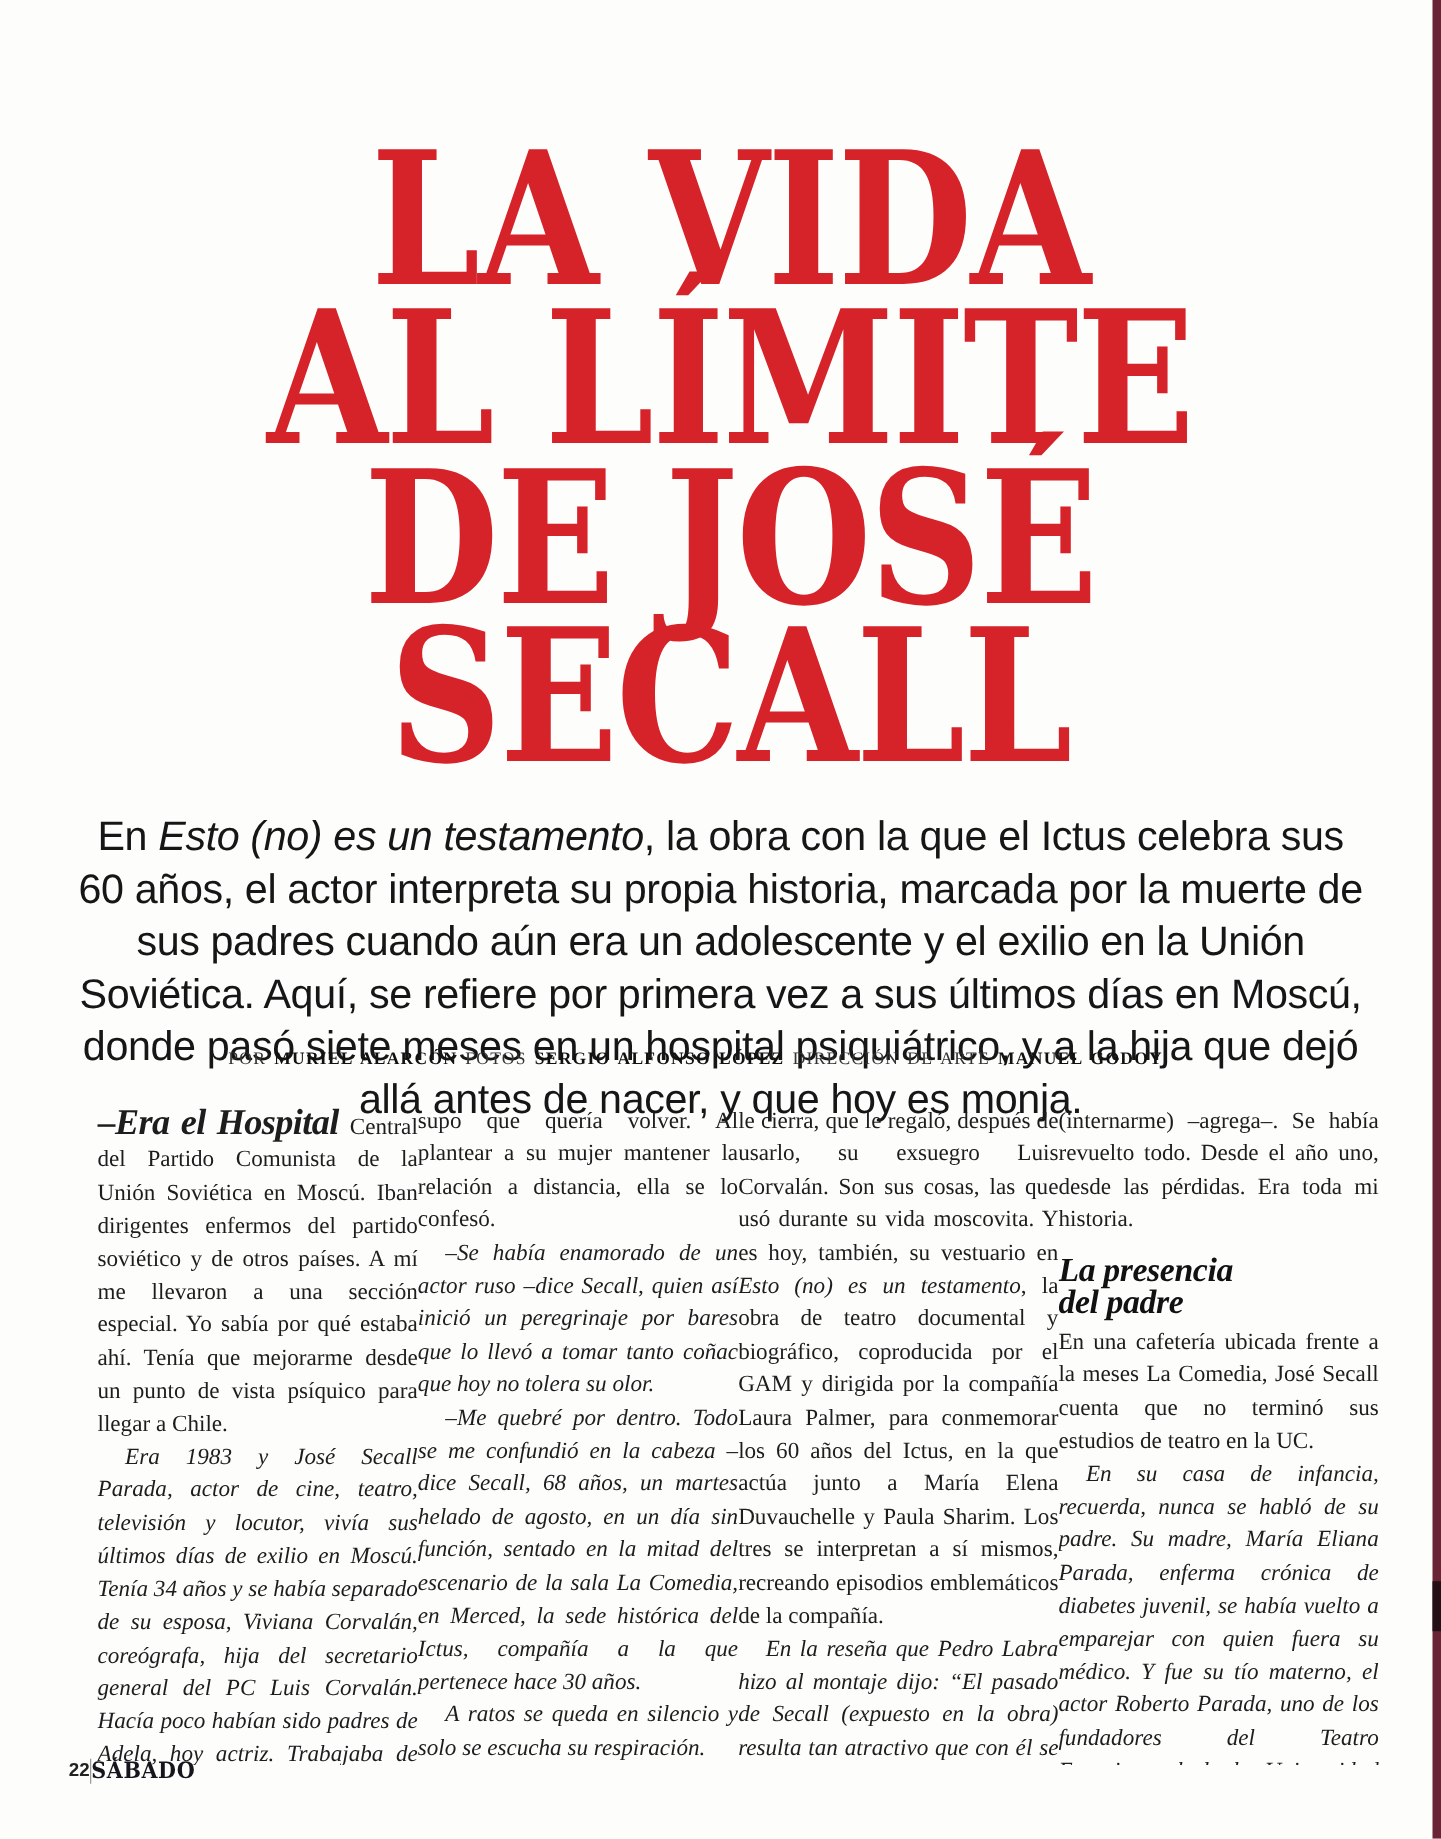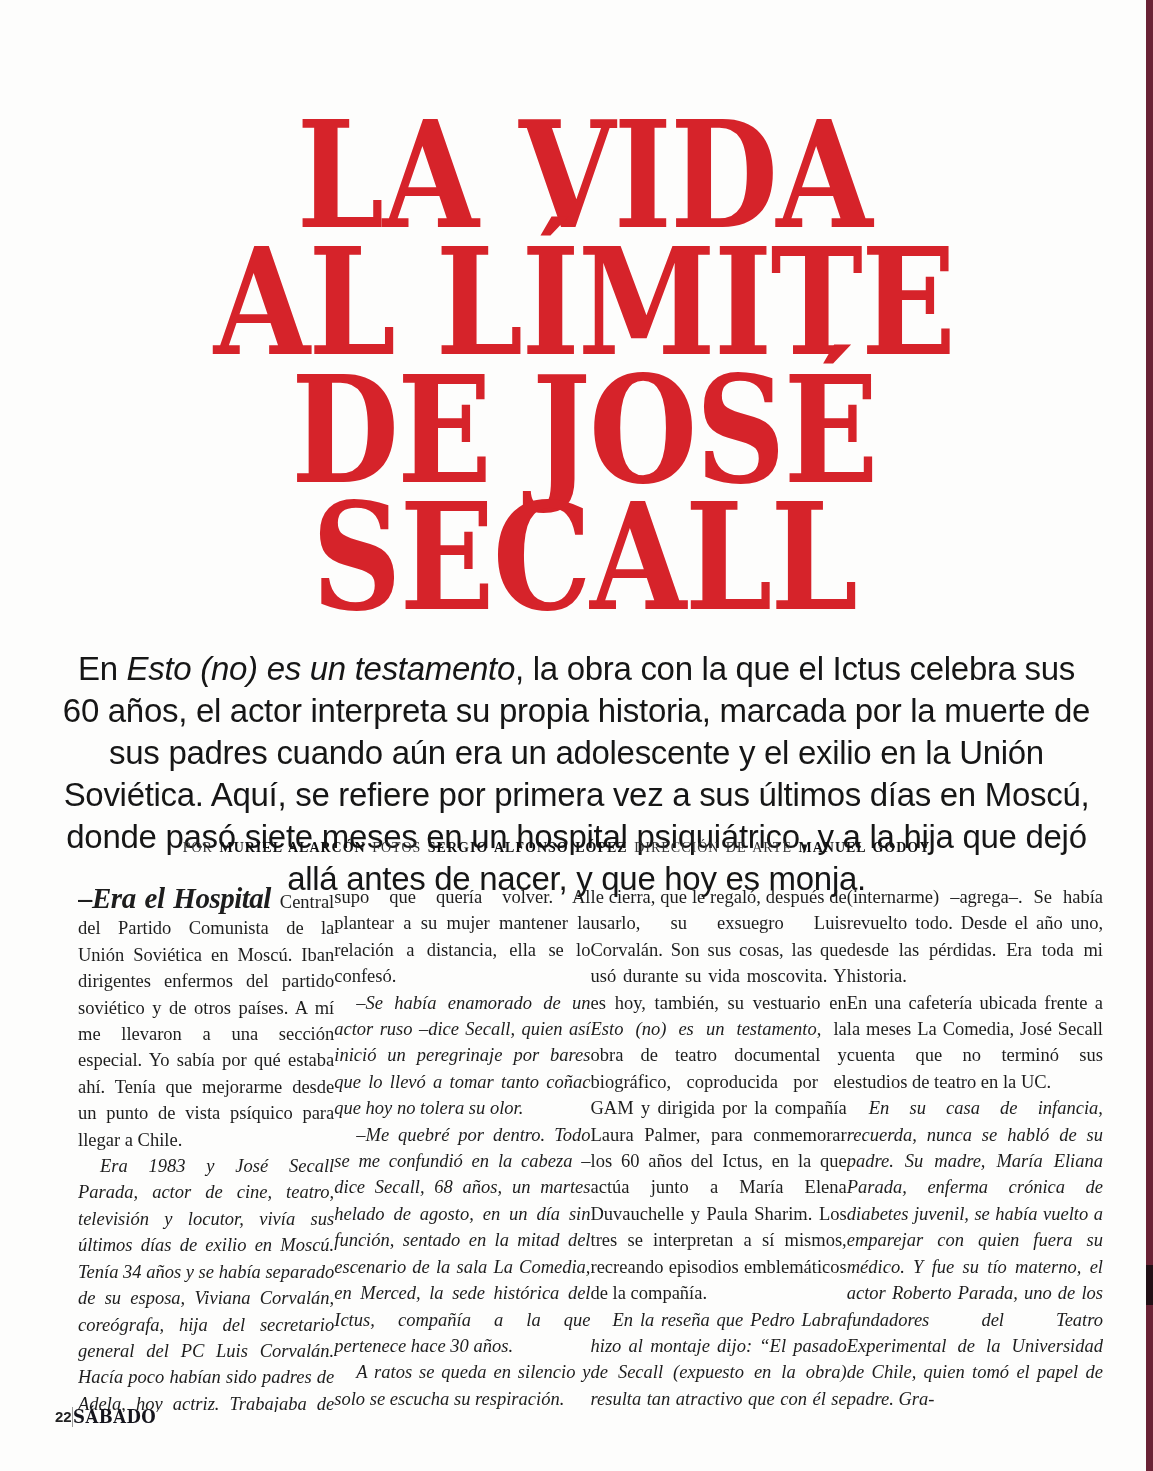--- a/index.html
+++ b/index.html
@@ -178,20 +178,21 @@
       <p class="indent"><span>–Se había enamorado de un actor ruso –dice Secall, quien así inició un peregrinaje por bares que lo llevó a tomar tanto coñac que hoy no tolera su olor.</span></p>
       <p class="indent"><span>–Me quebré por dentro. Todo se me confundió en la cabeza –dice Secall, 68 años, un martes helado de agosto, en un día sin función, sentado en la mitad del escenario de la sala La Comedia, en Merced, la sede histórica del Ictus, compañía a la que pertenece hace 30 años.</span></p>
       <p class="indent"><span>A ratos se queda en silencio y solo se escucha su respiración.</span></p>
     </div>
   <div class="col">
       <p><span>le cierra, que le regaló, después de usarlo, su exsuegro Luis Corvalán. Son sus cosas, las que usó durante su vida moscovita. Y es hoy, también, su vestuario en </span><span class="r-i">Esto (no) es un testamento</span><span>, la obra de teatro documental y biográfico, coproducida por el GAM y dirigida por la compañía Laura Palmer, para conmemorar los 60 años del Ictus, en la que actúa junto a María Elena Duvauchelle y Paula Sharim. Los tres se interpretan a sí mismos, recreando episodios emblemáticos de la compañía.</span></p>
       <p class="indent"><span>En la reseña que Pedro Labra hizo al montaje dijo: “El pasado de Secall (expuesto en la obra) resulta tan atractivo que con él se podría armar otra obra”.</span></p>
     </div>
   <div class="col">
       <p><span>(internarme) –agrega–. Se había revuelto todo. Desde el año uno, desde las pérdidas. Era toda mi historia.</span></p>
+      <h3>La presencia<br>del padre</h3>
       <p><span>En una cafetería ubicada frente a la meses La Comedia, José Secall cuenta que no terminó sus estudios de teatro en la UC.</span></p>
       <p class="indent"><span>En su casa de infancia, recuerda, nunca se habló de su padre. Su madre, María Eliana Parada, enferma crónica de diabetes juvenil, se había vuelto a emparejar con quien fuera su médico. Y fue su tío materno, el actor Roberto Parada, uno de los fundadores del Teatro Experimental de la Universidad de Chile, quien tomó el papel de padre. Gra-</span></p>
     </div>
 </main>
 
 <footer class="footer">
   <span class="page-num">22</span>
   <span class="divider"></span>
   <span class="magazine">SÁBADO</span>
 </footer>

